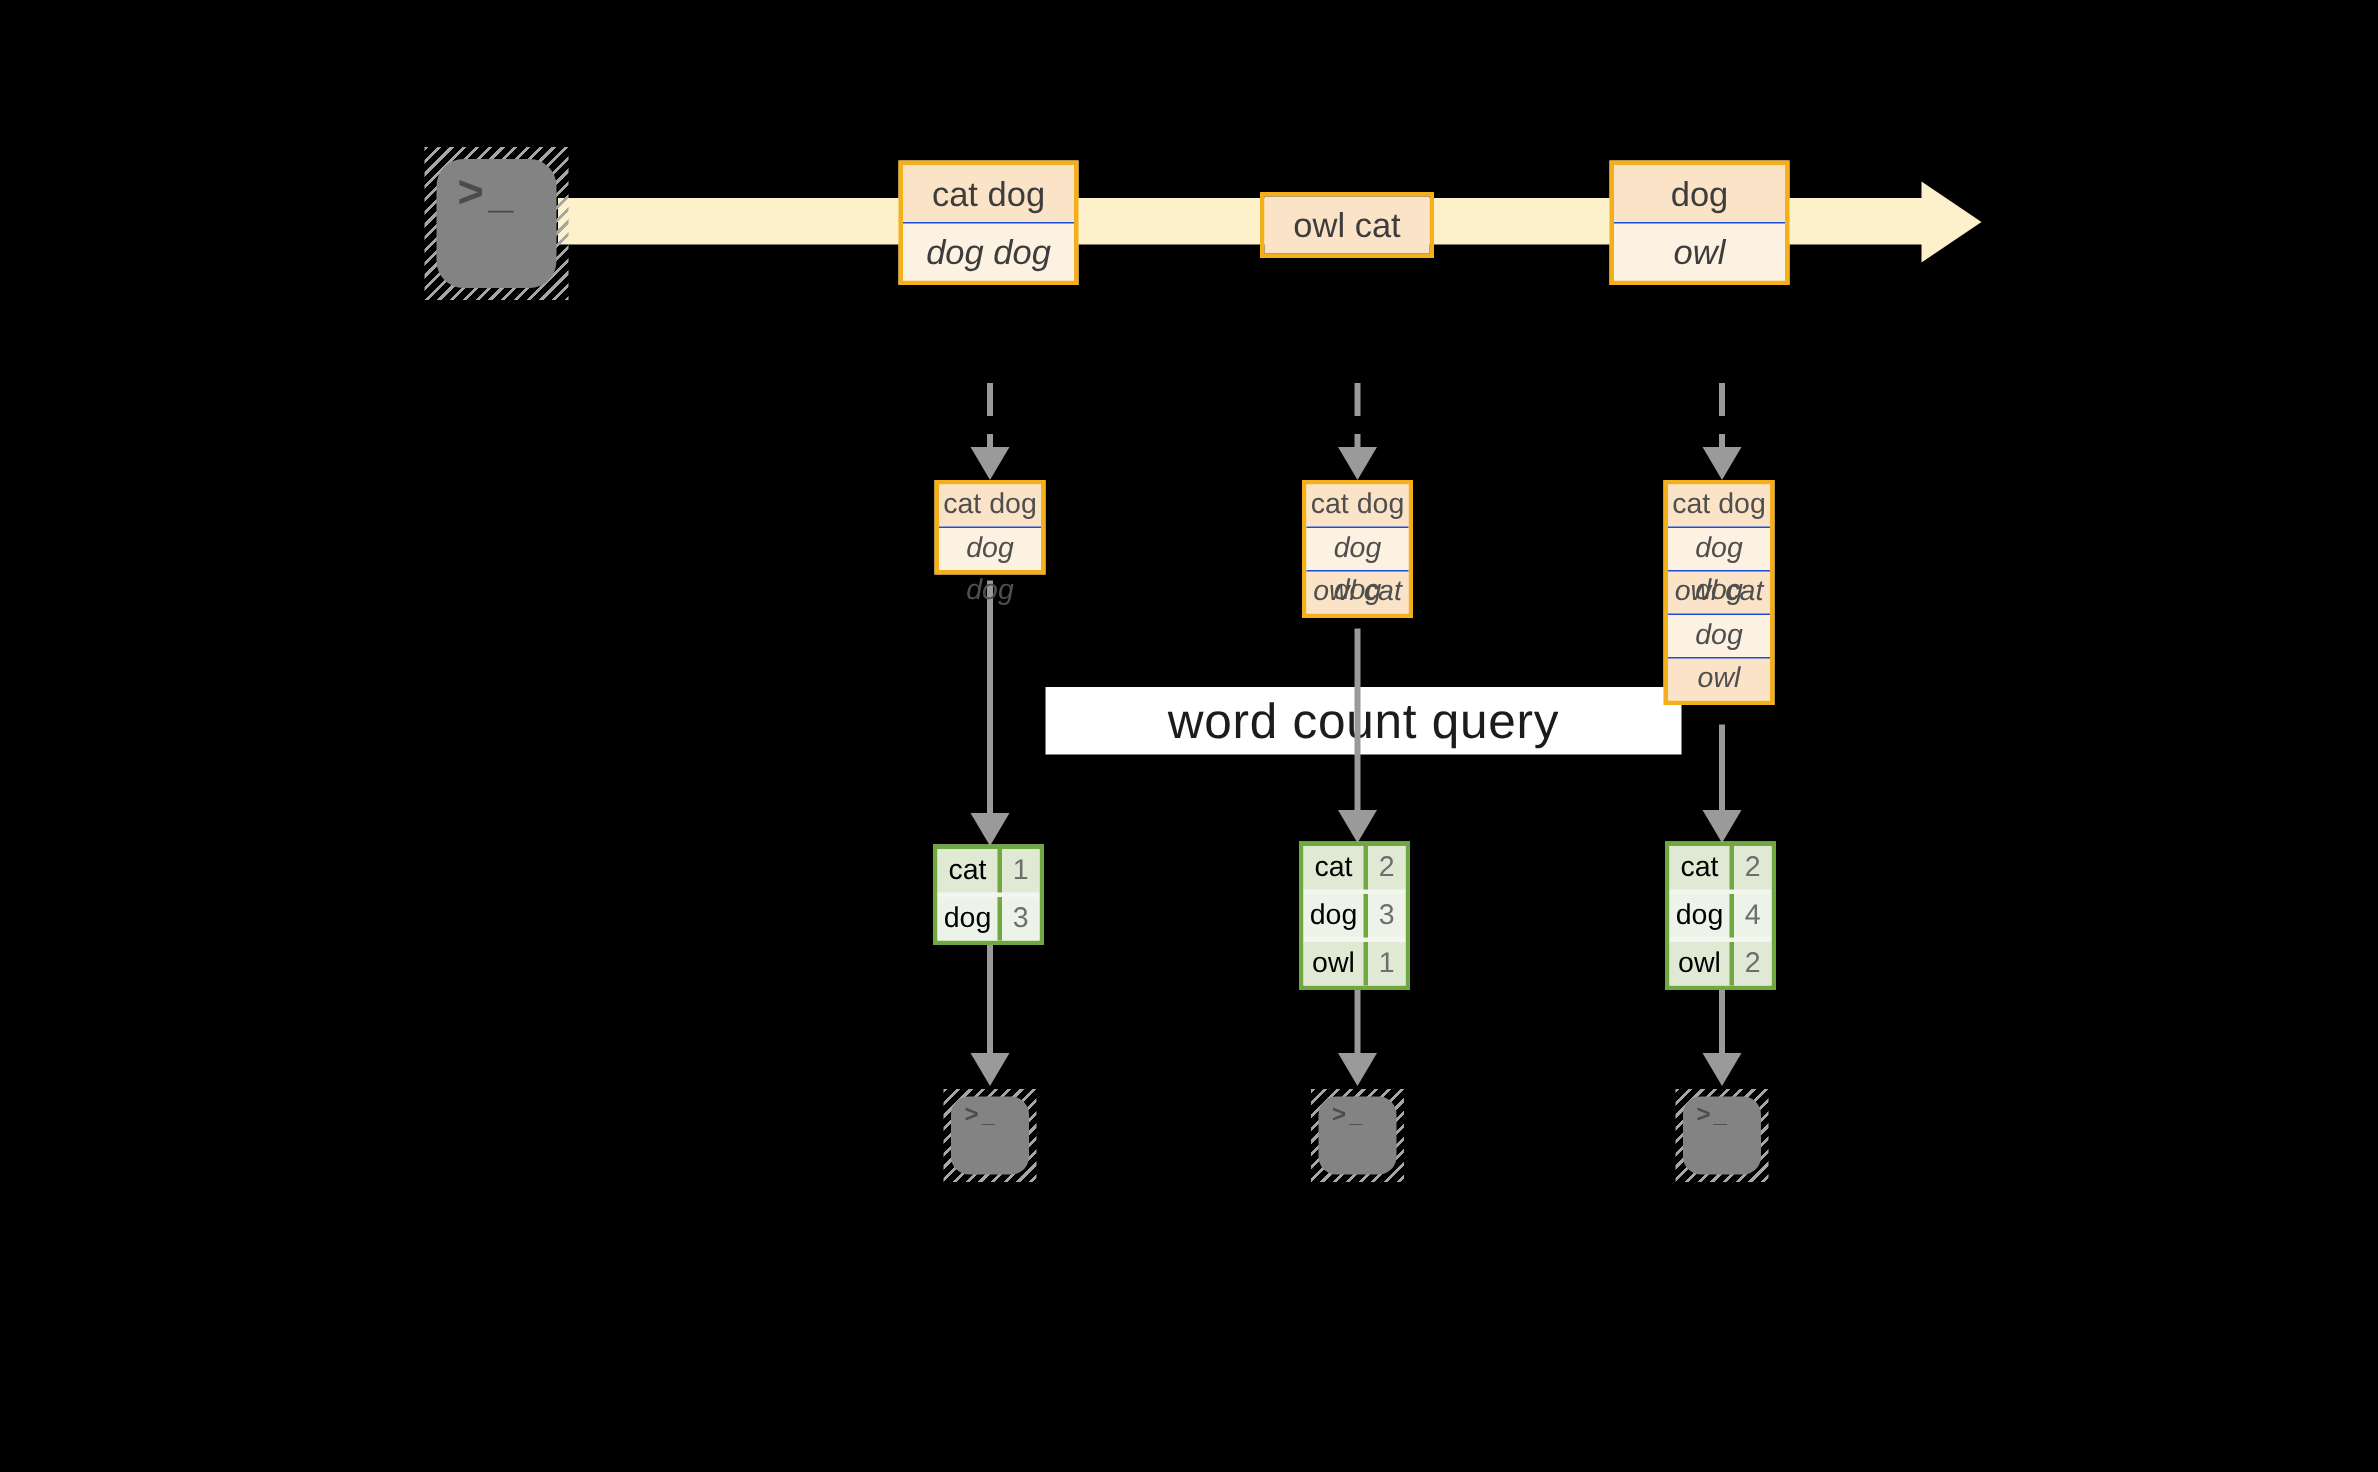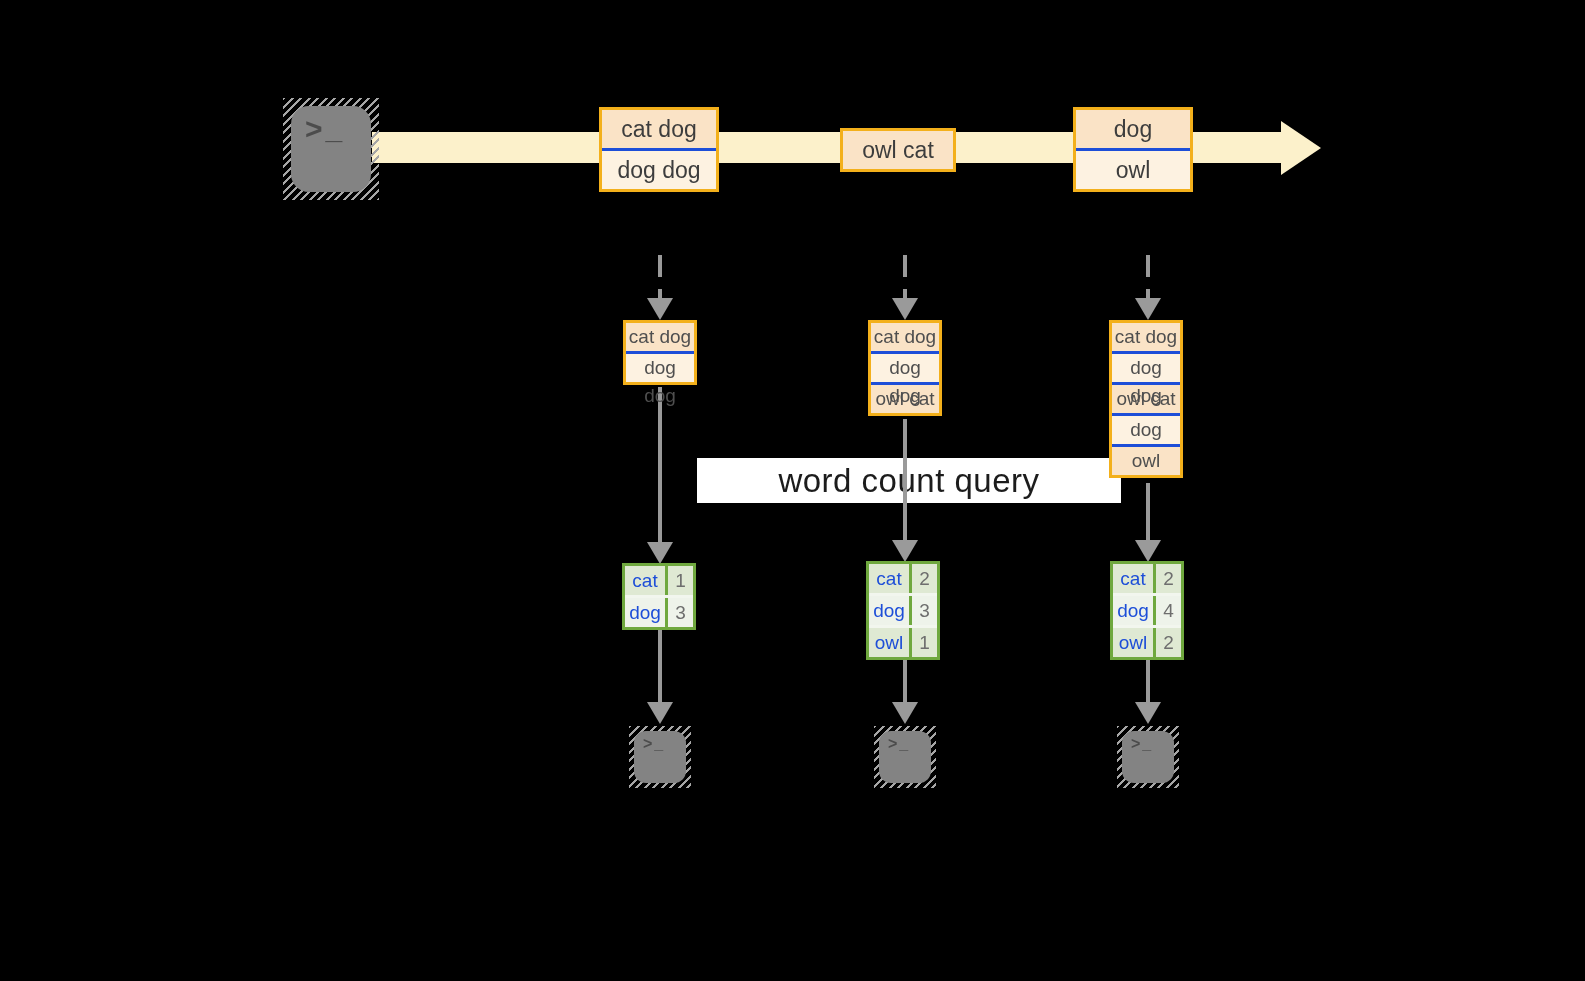--- a/index.html
+++ b/index.html
@@ -14,42 +14,42 @@
   .term.small .term-glyph{left:9px;top:4px;font-size:16px;letter-spacing:2px;}
 
   
   .band{position:absolute;left:372px;top:132px;width:910px;height:31px;background:#FCF1CB;z-index:1;}
   .band-head{position:absolute;left:1281px;top:121px;width:0;height:0;z-index:1;
              border-top:27px solid transparent;border-bottom:27px solid transparent;border-left:40px solid #FCF1CB;}
 
   
   .obox{position:absolute;border:3px solid #F3B01B;box-sizing:border-box;z-index:4;background:#FDF2E1;}
   .obox .row{height:38px;line-height:38px;text-align:center;font-size:23px;color:#3d3d3d;}
-  .obox .row + .row{border-top:3px solid #1d4ed8;}
+  .obox .row + .row{border-top:1px solid #1d4ed8;font-style:italic;}
   .stack .row{height:28px;line-height:28px;font-size:19px;color:#4f4f4f;}
   .peach{background:#FAE3C6;}
   .cream{background:#FDF2E1;}
 
   
   .vdash{position:absolute;width:4px;z-index:3;
          background:repeating-linear-gradient(to bottom,#9A9A9A 0 22px,transparent 22px 34px);}
   .vline{position:absolute;width:4px;background:#9A9A9A;z-index:3;}
   .ahead{position:absolute;width:0;height:0;z-index:3;
          border-left:13px solid transparent;border-right:13px solid transparent;border-top:22px solid #9A9A9A;}
 
   
   .qband{position:absolute;left:697px;top:458px;width:424px;height:45px;background:#FFFFFF;z-index:2;
          display:flex;align-items:center;justify-content:center;
          font-size:33px;font-weight:400;color:#1c1c1c;letter-spacing:0.5px;}
 
   
   .gtable{position:absolute;border:3px solid #6FA83E;box-sizing:border-box;width:74px;z-index:4;background:#fff;}
   .grow{display:flex;height:29px;}
   .grow + .grow{border-top:3px solid #F2F6EE;}
-  .gw{width:40px;border-right:3px solid #6FA83E;text-align:center;line-height:29px;font-size:19px;color:#1d4ed8;}
+  .gw{width:40px;border-right:3px solid #6FA83E;text-align:center;line-height:29px;font-size:19px;color:#000000;}
   .gn{flex:1;text-align:center;line-height:29px;font-size:19px;color:#6e6e6e;}
   .g-dark .gw,.g-dark .gn{background:#DFE9D3;}
   .g-light .gw,.g-light .gn{background:#EEF3EA;}
 </style>
 </head>
 <body>
 
 <div class="canvas">
 
   <div class="band"></div>

